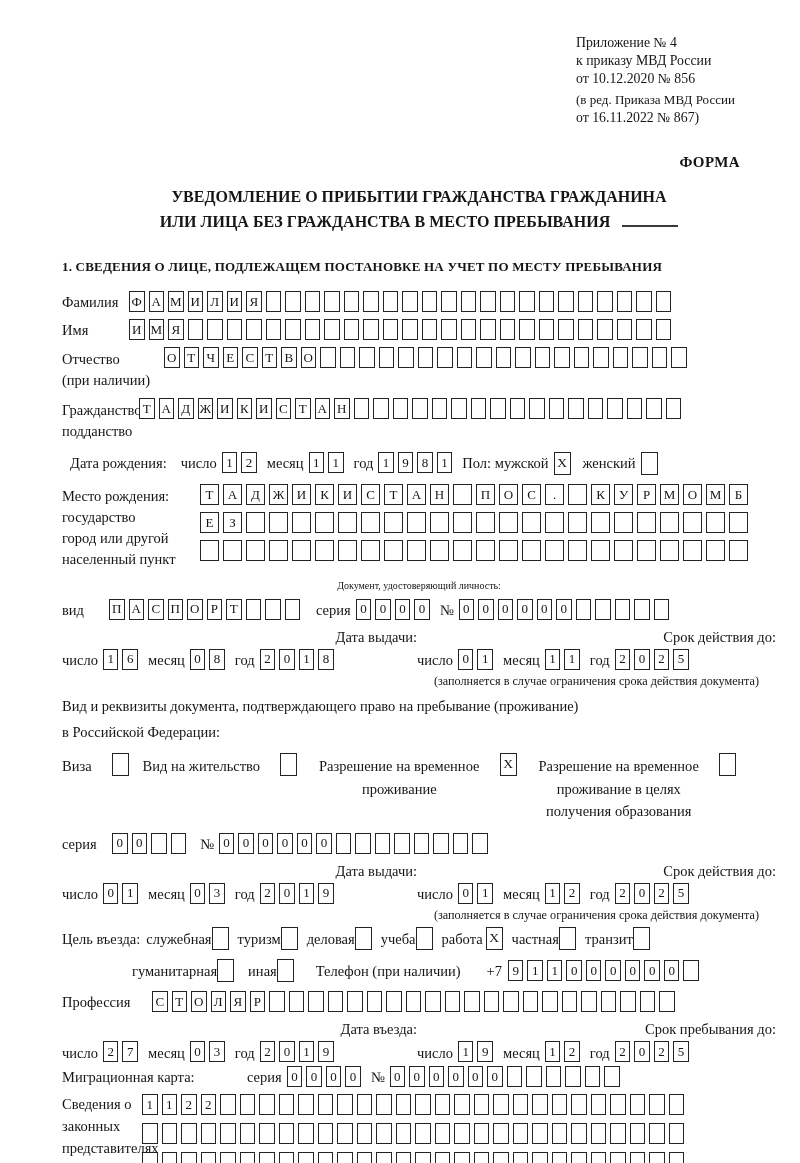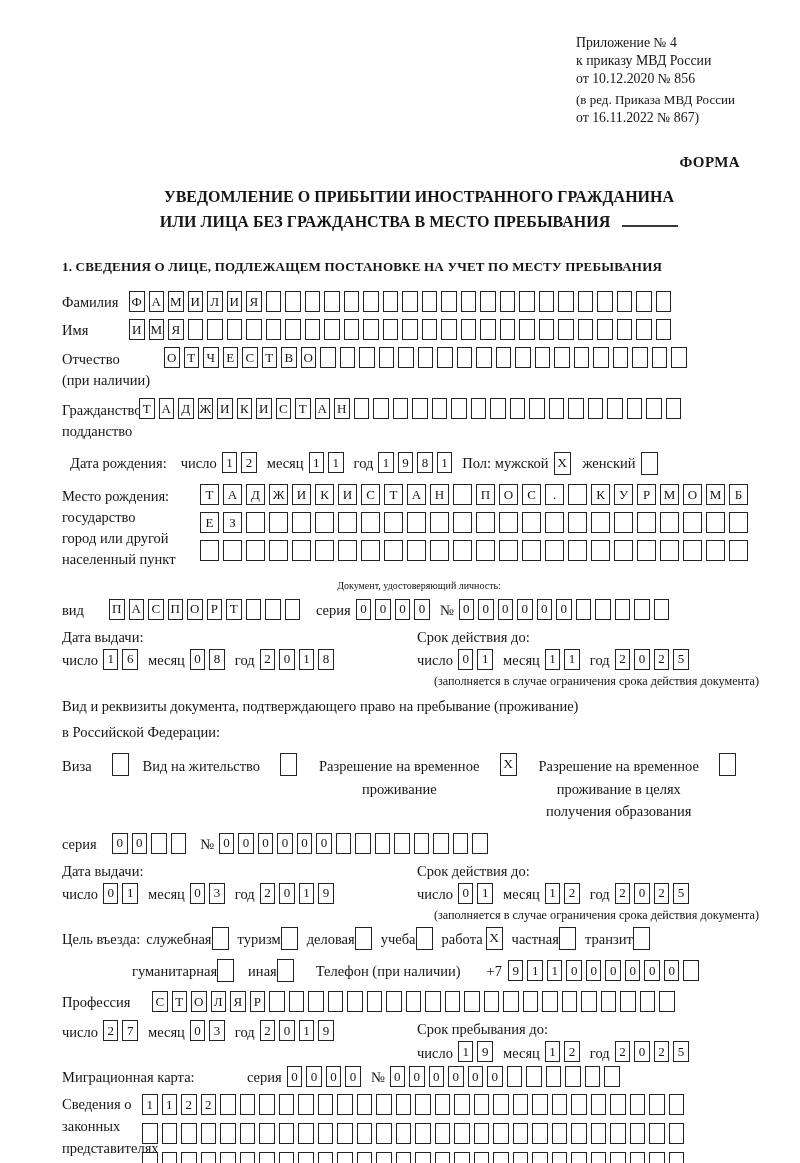--- a/index.html
+++ b/index.html
@@ -26,21 +26,21 @@
         display:inline-flex;align-items:center;justify-content:center;font-size:13px}
   .wide .cell{width:19px}
   .cb .cell{width:17px;height:23px;font-size:13.5px}
   .slbl{padding:2px 5px 0 10px;flex:0 0 auto}
   .slbl:first-child{padding-left:0}
 
   .center-b{text-align:center;font-weight:normal;font-size:10px;margin:10px 0 6px 0}
   .daterow{display:flex;align-items:flex-start;margin:8px 0 4px 0}
   .dg1{width:355px;flex:0 0 auto}
   .dg2{flex:1}
-  .dhead{text-align:left;margin-bottom:3px}
+  .dhead{text-align:right;margin-bottom:3px}
   .dline{display:flex;align-items:center}
   .note{font-size:12.2px;text-align:center;margin-top:4px}
 
   .permits{display:flex;align-items:flex-start;margin:8px 0 10px 0}
   .permit{display:flex;align-items:flex-start;gap:20px}
   .permit .txt{text-align:center;line-height:1.55;padding-top:2px}.mr14{margin-right:14px}.mr22{margin-right:22px}
 
   .opt{display:flex;align-items:center;gap:0;margin-right:9px}
   .purpose-line{display:flex;align-items:center;margin-bottom:9px;flex-wrap:nowrap}
   .indent70{margin-left:70px}
@@ -58,21 +58,21 @@
     <div>Приложение № 4</div>
     <div>к приказу МВД России</div>
     <div>от 10.12.2020 № 856</div>
     <div class="sub">(в ред. Приказа МВД России</div>
     <div>от 16.11.2022 № 867)</div>
   </div>
 
   <div class="forma">ФОРМА</div>
 
   <div class="title">
-    <div>УВЕДОМЛЕНИЕ О ПРИБЫТИИ ИНОСТРАННОГО ГРАЖДАНИНА</div>
+    <div>УВЕДОМЛЕНИЕ О ПРИБЫТИИ ГРАЖДАНСТВА ГРАЖДАНИНА</div>
     <div><span>ИЛИ ЛИЦА БЕЗ ГРАЖДАНСТВА В МЕСТО ПРЕБЫВАНИЯ</span><span class="uline"></span></div>
   </div>
 
   <div class="sect">1. СВЕДЕНИЯ О ЛИЦЕ, ПОДЛЕЖАЩЕМ ПОСТАНОВКЕ НА УЧЕТ ПО МЕСТУ ПРЕБЫВАНИЯ</div>
 
   <div class="row">
     <span class="lbl w67">Фамилия</span>
     <span class="boxes">
         <span class="cell">Ф</span>
         <span class="cell">А</span>
@@ -633,20 +633,21 @@
         <span class="cell"></span>
         <span class="cell"></span>
         <span class="cell"></span>
         <span class="cell"></span>
         <span class="cell"></span>
       </span>
   </div>
 
   <div class="daterow">
     <div class="dg1">
+      <div class="dhead">Дата въезда:</div>
       <div class="dline">
         <span class="slbl">число</span>
         <span class="boxes">
             <span class="cell">2</span>
             <span class="cell">7</span>
           </span>
         <span class="slbl">месяц</span>
         <span class="boxes">
             <span class="cell">0</span>
             <span class="cell">3</span>

